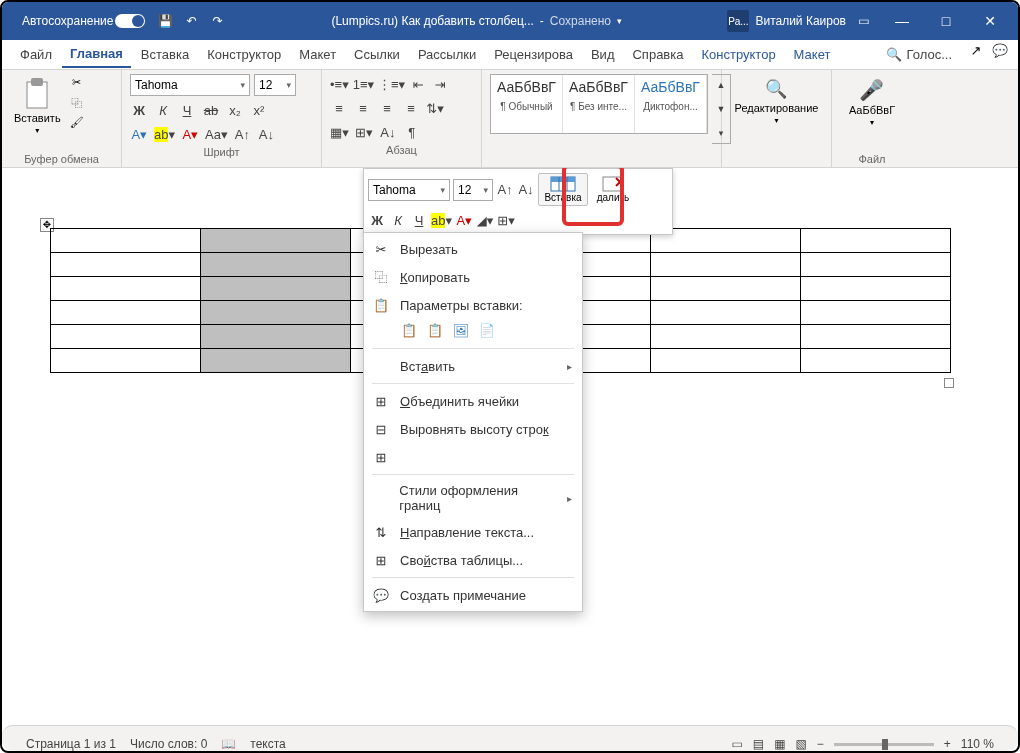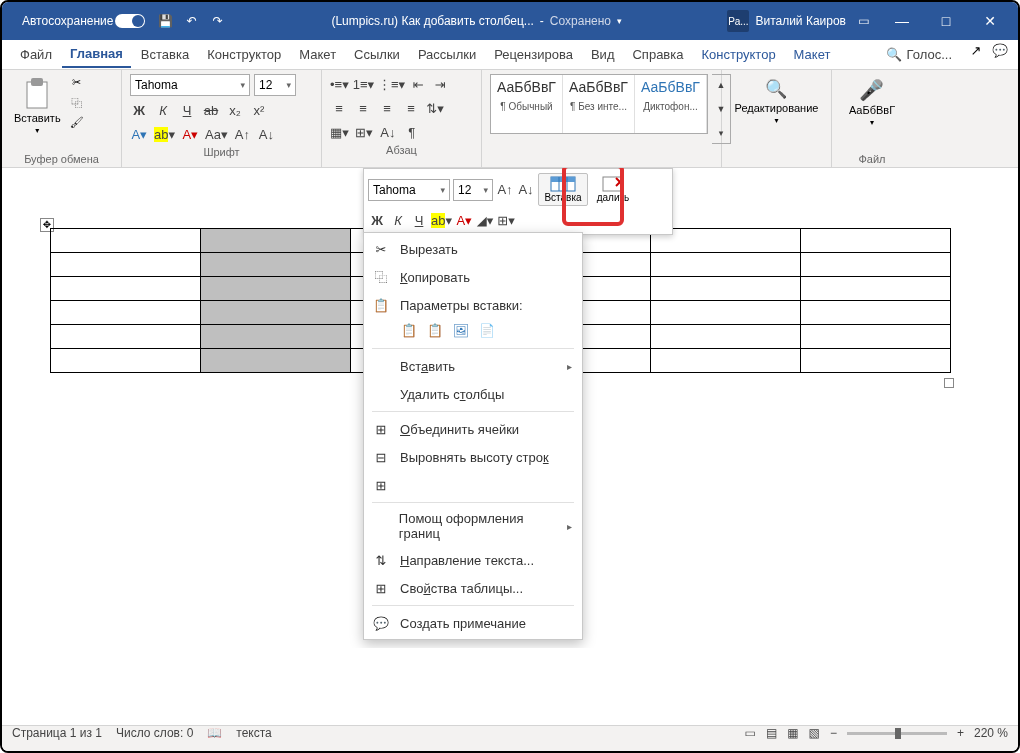--- a/index.html
+++ b/index.html
@@ -49,21 +49,21 @@
 .mt-row { display: flex; gap: 3px; align-items: center; }
 .mt-row + .mt-row { margin-top: 4px; }
 .highlight-box { position: absolute; border: 4px solid #e03030; border-radius: 6px; pointer-events: none; }
 .mini-insert { display: flex; flex-direction: column; align-items: center; width: 50px; border: 1px solid #c0c0c0; border-radius: 2px; padding: 2px; background: #f5f5f5; }
 .context-menu { position: absolute; left: 361px; top: 64px; width: 220px; background: #fff; border: 1px solid #c8c8c8; box-shadow: 0 4px 12px rgba(0,0,0,.25); font-size: 13px; padding: 2px 0; }
 .cm-item { display: flex; align-items: center; gap: 10px; padding: 5px 10px 5px 8px; color: #333; }
 .cm-icon { width: 18px; height: 18px; display: flex; align-items: center; justify-content: center; font-size: 13px; }
 .cm-sep { height: 1px; background: #e0e0e0; margin: 3px 8px; }
 .cm-paste-opts { display: flex; gap: 8px; padding: 2px 10px 6px 36px; }
 .cm-arrow { margin-left: auto; font-size: 10px; color: #666; }
-.statusbar { position: absolute; bottom: 0; left: 0; right: 0; height: 26px; background: #f3f2f1; border-top: 1px solid #d4d4d4; display: flex; align-items: flex-start; padding: 0 10px; font-size: 12px; color: #444; gap: 14px; }
+.statusbar { position: absolute; bottom: 0; left: 0; right: 0; height: 26px; background: #f3f2f1; border-top: 1px solid #d4d4d4; display: flex; align-items: flex-end; padding: 0 24px; font-size: 12px; color: #444; gap: 14px; border-radius: 11px; }
 .statusbar .right { margin-left: auto; display: flex; align-items: center; gap: 10px; }
 .zoom-slider { width: 100px; height: 3px; background: #bbb; position: relative; }
 .zoom-slider::after { content: ''; position: absolute; left: 48px; top: -4px; width: 6px; height: 11px; background: #666; }
 u.mn { text-decoration: underline; }
 svg { display: block; }
 </style>
 </head>
 <body>
 
 <div class="titlebar">
@@ -371,40 +371,36 @@
       <span class="cm-icon" style="color:#d08020;">📋</span>
       <span class="cm-icon" style="color:#2e74b5;">🖼</span>
       <span class="cm-icon" style="color:#d08020;">📄</span>
     </div>
     <div class="cm-sep"></div>
     <div class="cm-item">
         <span class="cm-icon"></span>
         <span>Вст<u class="mn">а</u>вить</span>
         <span class="cm-arrow">▸</span>
       </div>
-    <div class="cm-item">
-        <span class="cm-icon"></span>
-        <span>Удалить с<u class="mn">т</u>олбцы</span>
-      </div>
     <div class="cm-sep"></div>
     <div class="cm-item">
         <span class="cm-icon">⊞</span>
         <span><u class="mn">О</u>бъединить ячейки</span>
       </div>
     <div class="cm-item">
         <span class="cm-icon">⊟</span>
         <span>Выровнять высоту стро<u class="mn">к</u></span>
       </div>
     <div class="cm-item">
         <span class="cm-icon">⊞</span>
       </div>
     <div class="cm-sep"></div>
     <div class="cm-item">
         <span class="cm-icon"></span>
-        <span>Помощ оформления границ</span>
+        <span>Стили оформления границ</span>
         <span class="cm-arrow">▸</span>
       </div>
     <div class="cm-item">
         <span class="cm-icon">⇅</span>
         <span><u class="mn">Н</u>аправление текста...</span>
       </div>
     <div class="cm-item">
         <span class="cm-icon">⊞</span>
         <span>Сво<u class="mn">й</u>ства таблицы...</span>
       </div>
@@ -422,15 +418,15 @@
   <span>📖</span>
   <span>текста</span>
   <div class="right">
     <span>▭</span>
     <span>▤</span>
     <span>▦</span>
     <span>▧</span>
     <span>−</span>
     <div class="zoom-slider"></div>
     <span>+</span>
-    <span>220 %</span>
+    <span>110 %</span>
   </div>
 </div>
 
 </body></html>

